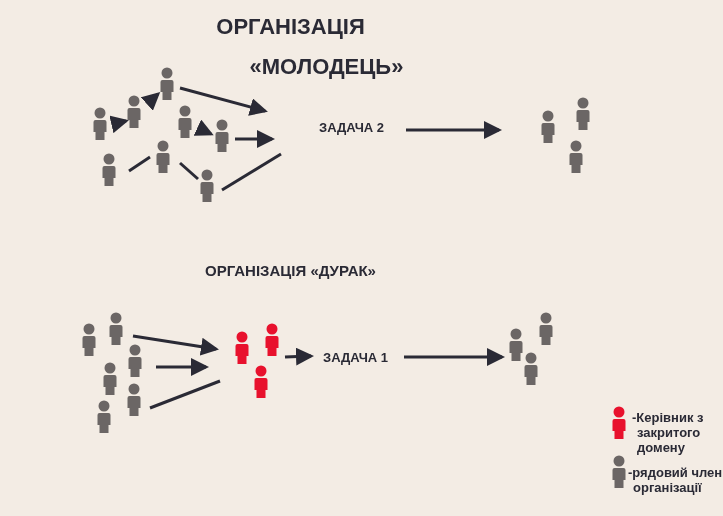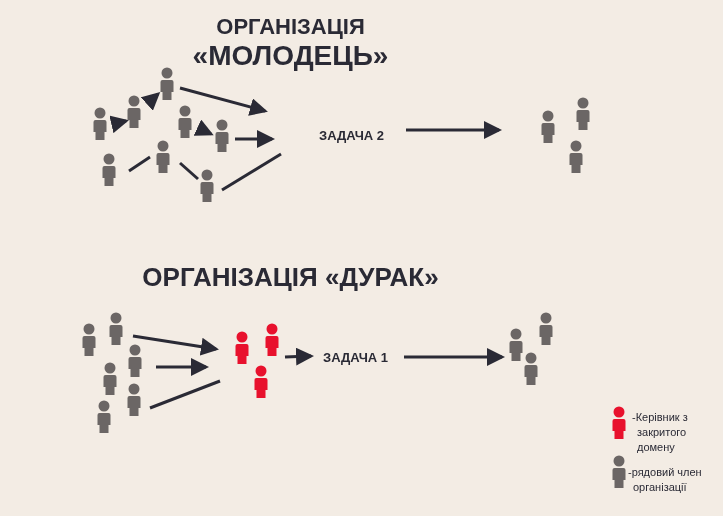--- a/index.html
+++ b/index.html
@@ -1,30 +1,30 @@
 <!DOCTYPE html>
 <html><head>
 <meta charset="utf-8">
 <style>
   html,body{margin:0;padding:0;}
   body{width:723px;height:516px;background:#f3ece4;position:relative;overflow:hidden;font-family:"Liberation Sans",sans-serif;}
   .title{position:absolute;left:0;width:581px;text-align:center;color:#2a2a35;font-weight:bold;}
   #t1a{top:14px;font-size:22px;}
-  #t1b{top:40px;font-size:28px;}
-  #t2{top:262px;font-size:26px;}
+  #t1b{top:54px;font-size:22px;margin-left:36px;}
+  #t2{top:262px;font-size:15px;}
   .task{position:absolute;color:#2a2a35;font-weight:bold;font-size:13px;}
   svg{position:absolute;left:0;top:0;}
-  .legend-text{position:absolute;color:#2a2a35;font-weight:normal;font-size:11px;line-height:15px;}
+  .legend-text{position:absolute;color:#2a2a35;font-weight:bold;font-size:13px;line-height:15px;}
 </style>
 </head>
 <body>
 
 <div class="title" id="t1a">ОРГАНІЗАЦІЯ</div>
 <div class="title" id="t1b">«МОЛОДЕЦЬ»</div>
-<div class="task" style="left:319px;top:128px;text-align:right;">ЗАДАЧА 2</div>
+<div class="task" style="left:319px;top:120px;text-align:right;">ЗАДАЧА 2</div>
 
 <div class="title" id="t2">ОРГАНІЗАЦІЯ «ДУРАК»</div>
 <div class="task" style="left:323px;top:350px;">ЗАДАЧА 1</div>
 
 <svg id="diagram" width="723" height="516">
   <defs>
     <marker id="ah" markerWidth="6" markerHeight="6" refX="5" refY="3" orient="auto">
       <path d="M0,0 L6,3 L0,6 z" fill="#2a2a35"></path>
     </marker>
   </defs>

